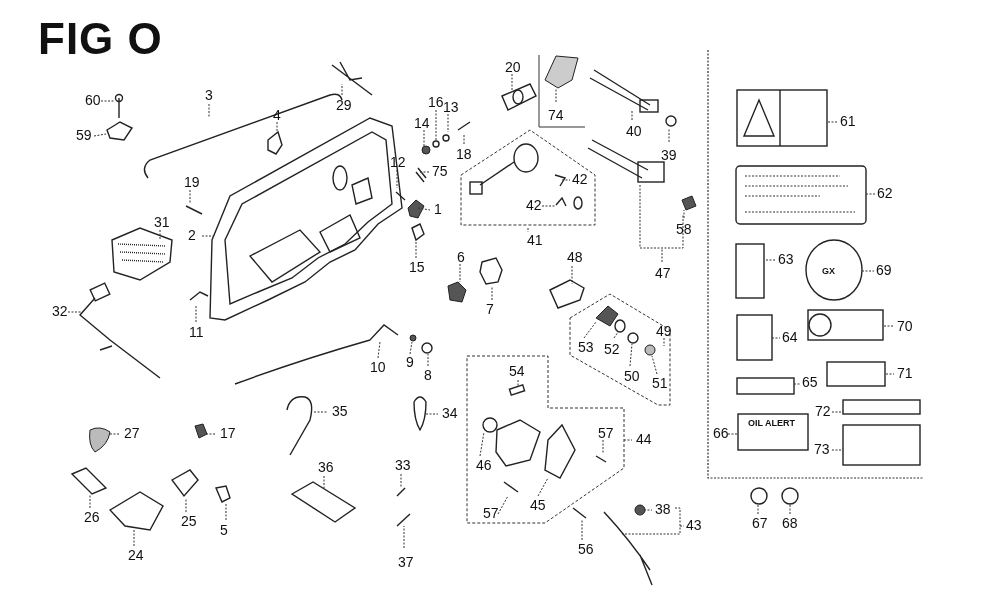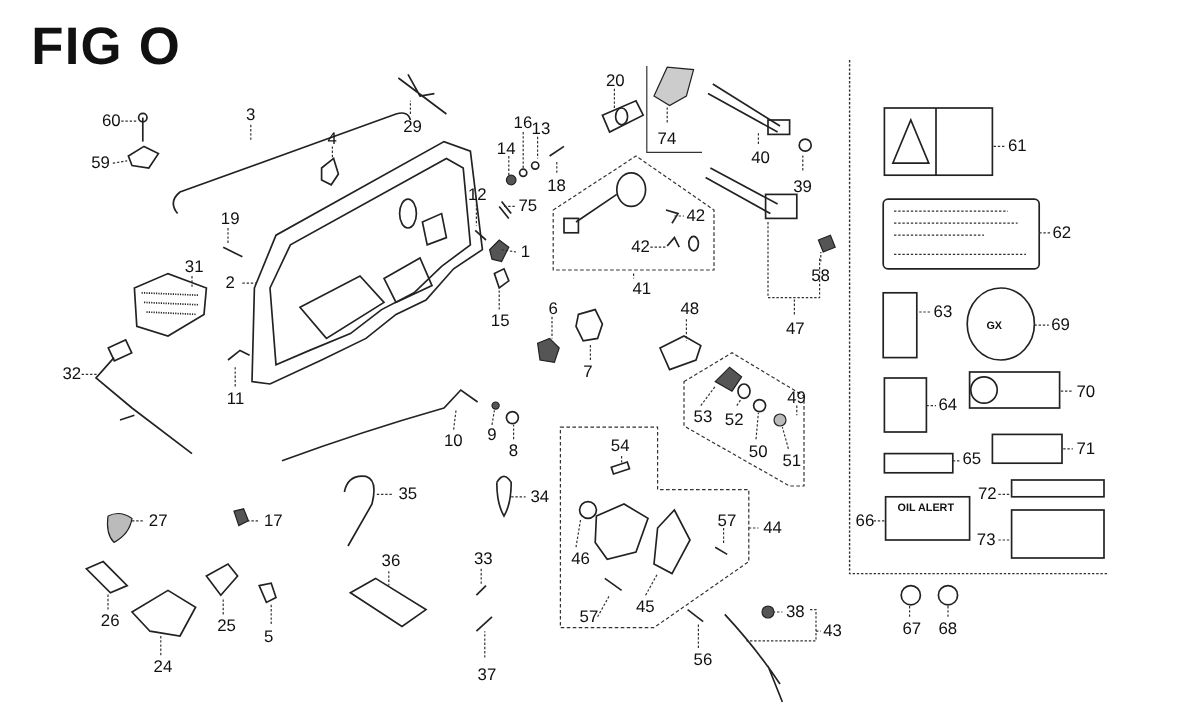--- a/index.html
+++ b/index.html
@@ -1,18 +1,18 @@
 <!DOCTYPE html>
 <html><head>
 <meta charset="utf-8">
 <style>
   html, body { margin: 0; padding: 0; background: #ffffff; }
   body { width: 1000px; height: 602px; position: relative; overflow: hidden;
          font-family: "Liberation Sans", sans-serif; color: #111; }
-  #fig-title { position: absolute; left: 26px; top: 14px; font-size: 44px; font-weight: bold;
+  #fig-title { position: absolute; left: 38px; top: 14px; font-size: 44px; font-weight: bold;
                letter-spacing: 1px; font-family: "Liberation Sans", sans-serif; }
   #diagram { position: absolute; left: 0; top: 0; }
   .lbl { font-family: "Liberation Sans", sans-serif; font-size: 14px; fill: #111; }
   .part { fill: none; stroke: #222; stroke-width: 1.4; }
   .partfill { fill: #555; stroke: #222; stroke-width: 1; }
   .lead { stroke: #333; stroke-width: 1; stroke-dasharray: 2 1.5; fill: none; }
   .lead-solid { stroke: #333; stroke-width: 1; fill: none; }
   .group { stroke: #333; stroke-width: 1; stroke-dasharray: 3 2; fill: none; }
   .frame { stroke: #333; stroke-width: 1.2; stroke-dasharray: 2 1.5; fill: none; }
   .decal-text { font-family: "Liberation Sans", sans-serif; font-size: 9px; font-weight: bold; fill: #111; }

